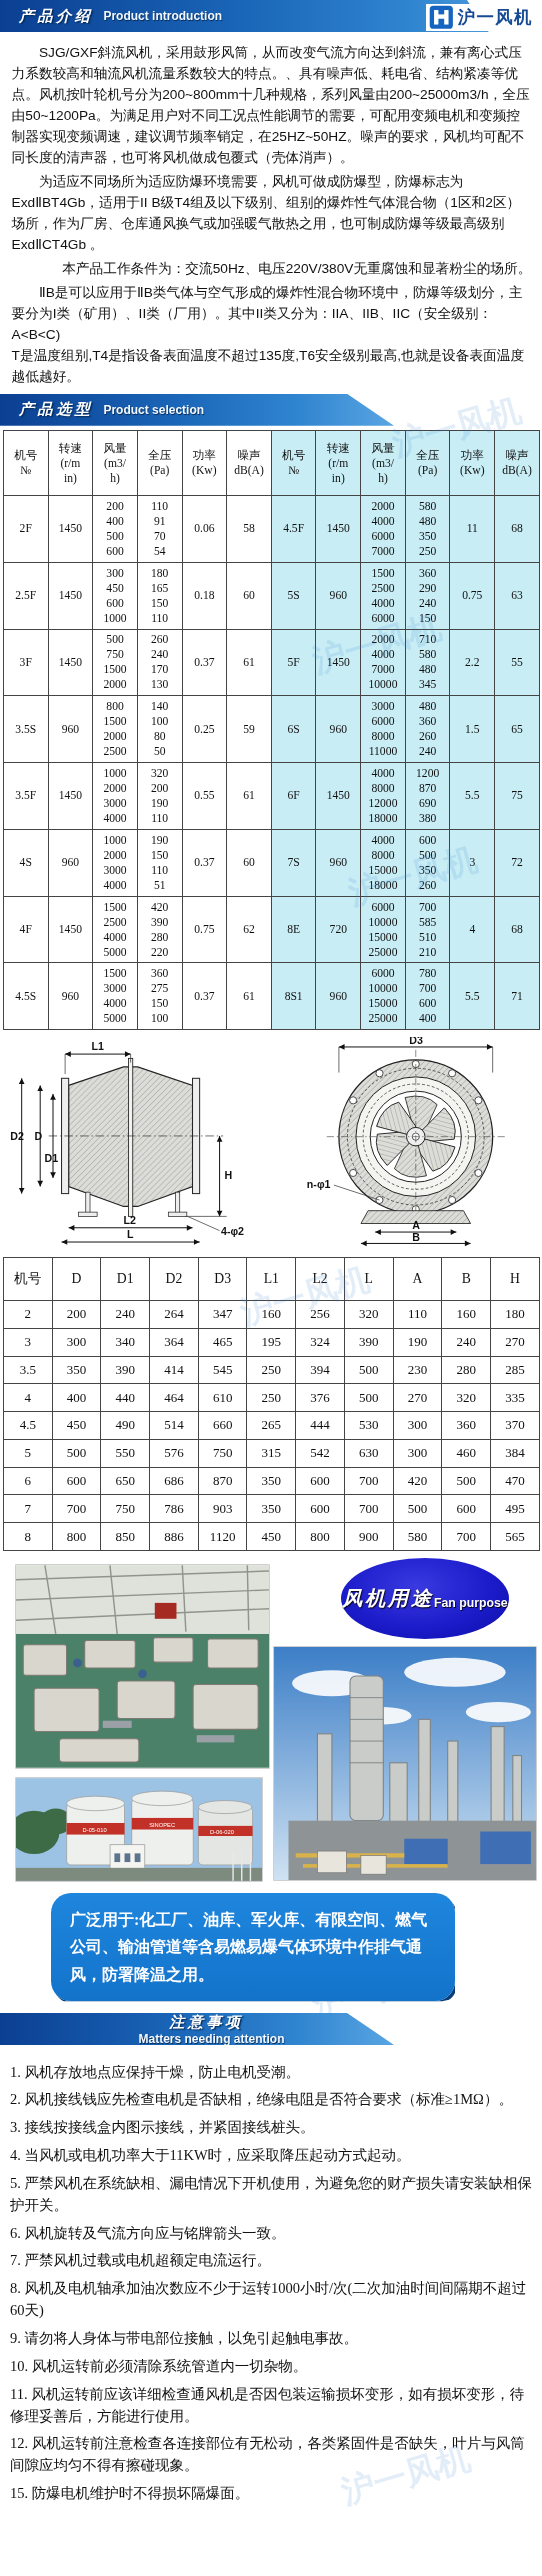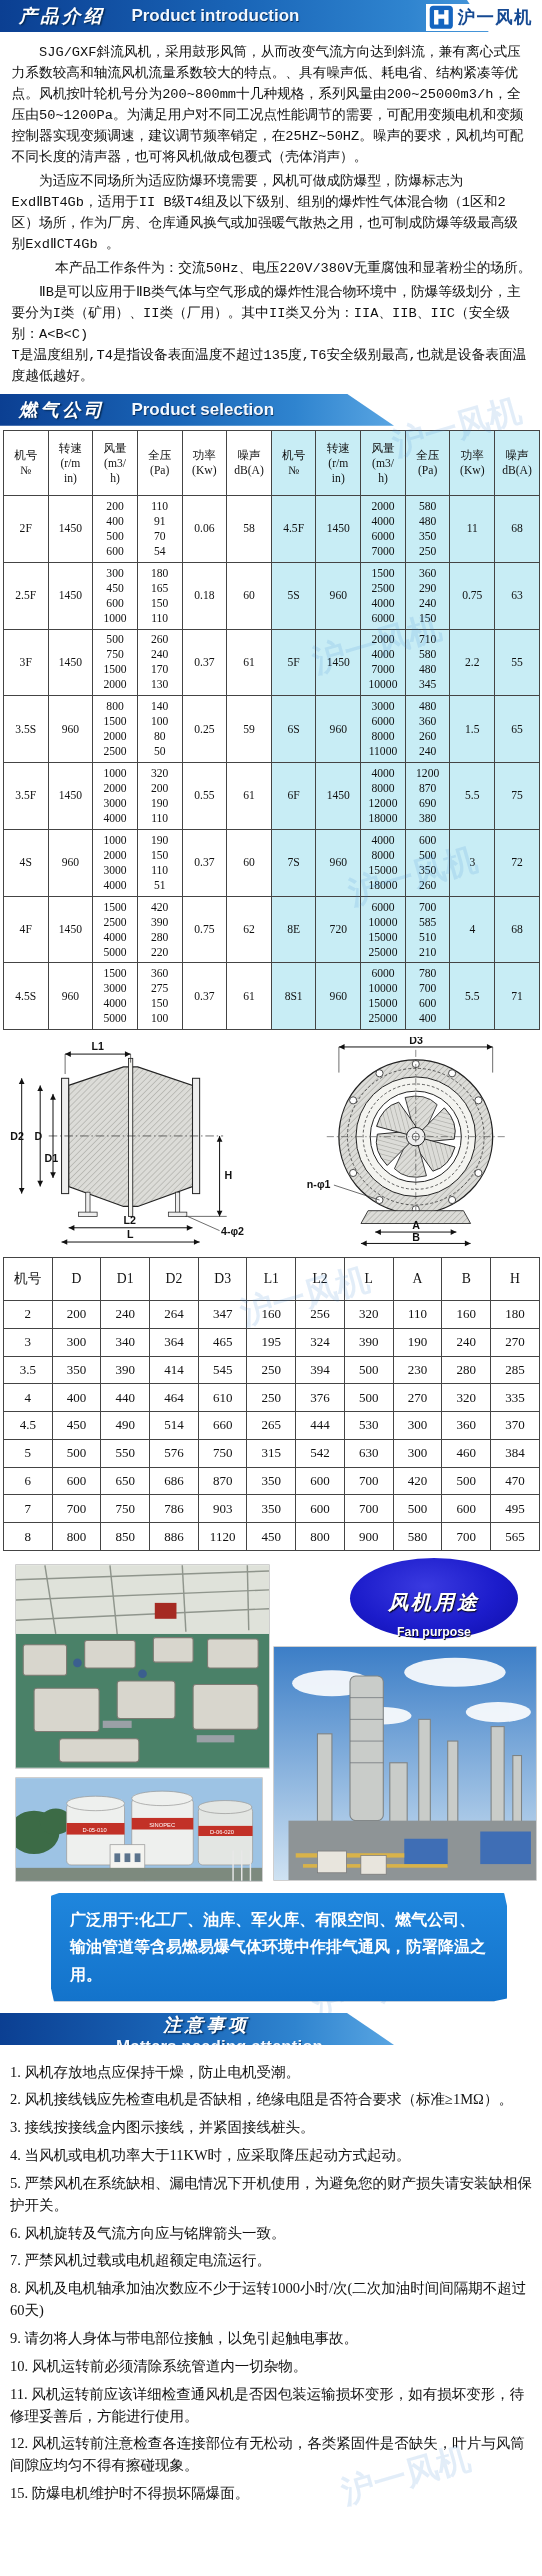--- a/index.html
+++ b/index.html
@@ -6,34 +6,34 @@
   #page{position:relative;width:543px;min-height:2576px;margin:0 auto;background:#fff;
         font-family:"Liberation Sans","DejaVu Sans",sans-serif;color:#111;overflow:hidden;}
 
   
   .wm{position:absolute;color:#3a86d4;opacity:.14;font-weight:bold;font-size:33px;
       transform:rotate(-16deg);pointer-events:none;white-space:nowrap;}
 
   
   .ribbon{position:relative;height:32px;background:linear-gradient(90deg,#0b3f92 0%,#1a66b8 45%,#2f84cf 75%,#59a5e2 100%);
           display:flex;align-items:center;padding-left:19px;box-sizing:border-box;}
-  .ribbon .cn{font-size:18px;font-weight:bold;font-style:italic;color:#fff;letter-spacing:3.6px;
+  .ribbon .cn{font-size:15px;font-weight:bold;font-style:italic;color:#fff;letter-spacing:3.6px;
               font-family:"Liberation Serif","DejaVu Serif",serif;text-shadow:1.4px 1.4px 1.4px #062a55;}
-  .ribbon .en{font-size:17px;font-weight:bold;color:#f2f8ff;margin-left:26px;text-shadow:0.7px 0.7px 0.7px #062a55;text-align:center;}
+  .ribbon .en{font-size:12px;font-weight:bold;color:#f2f8ff;margin-left:10px;text-shadow:0.7px 0.7px 0.7px #062a55;text-align:center;}
   #header-ribbon{width:100%;clip-path:polygon(0 0,86% 0,90% 100%,0 100%);}
   #selection-ribbon,#attention-ribbon{width:394px;clip-path:polygon(0 0,347px 0,394px 100%,0 100%);}
 
   
   #logo{position:absolute;top:3.6px;right:7.2px;display:flex;align-items:center;gap:4.3px;background:#fff;padding:1.4px 2.9px;}
   #logo .logo-text{font-size:17.4px;font-weight:bold;color:#164a93;letter-spacing:1.4px;}
 
   
   #intro{padding:10px 11.6px 4.3px 11.6px;}
   #intro p{margin:0 0 2.9px 0;font-size:13.7px;line-height:21px;text-indent:2em;white-space:pre-line;
-           font-family:Liberation Mono, monospace;}
+           font-family:Liberation Sans, sans-serif;}
   #intro p.no-indent{text-indent:0;text-align:right;}
 
   
   table{border-collapse:collapse;table-layout:fixed;}
   #selection-table{width:537px;margin:4.3px 2.9px 0 2.9px;}
   #selection-table th,#selection-table td{border:0.7px solid #444;text-align:center;vertical-align:middle;
         font-size:11.6px;line-height:15px;white-space:pre-line;padding:2.9px 0.7px;
         font-family:"Liberation Serif","DejaVu Serif",serif;}
   #selection-table th{font-weight:normal;height:58px;}
   .cyan{background:#c8edf5;}
@@ -45,33 +45,33 @@
   #dim-table td{height:24px;}
 
   
   #diagrams{display:flex;justify-content:space-between;padding:7.2px 4.3px 0 4.3px;height:217px;box-sizing:border-box;}
   .diag-label{font-size:15px;font-weight:bold;fill:#111;font-family:"Liberation Sans",sans-serif;}
   .dim-line{stroke:#111;stroke-width:1.4;}
   .thin{stroke:#333;stroke-width:1;}
 
   
   #purpose{position:relative;height:326px;margin-top:5.8px;}
-  #purpose-badge{position:absolute;left:350px;top:1.4px;width:168px;height:81px;border-radius:50%;
+  #purpose-badge{position:absolute;left:341px;top:1.4px;width:168px;height:81px;border-radius:50%;
       background:radial-gradient(ellipse at 45% 35%,#3a3ae0 0%,#1c1ccb 55%,#0d0da8 100%);
-      display:flex;flex-direction:column;align-items:center;justify-content:flex-end;color:#fff;}
+      display:flex;align-items:center;justify-content:center;color:#fff;}
   #purpose-badge .cn{font-size:20px;font-weight:bold;font-style:italic;letter-spacing:2.9px;
       font-family:"Liberation Serif","DejaVu Serif",serif;text-shadow:0.7px 1.4px 1.4px #000;}
   #purpose-badge .en{font-size:12.3px;font-weight:bold;margin-top:9px;text-shadow:0.7px 0.7px 0.7px #000;}
   .photo{position:absolute;overflow:hidden;box-shadow:0 0 0 0.7px #bbb;}
   #photo-factory{left:16px;top:8.7px;width:253px;height:203px;}
   #photo-plant{left:274px;top:90px;width:262px;height:233px;}
   #photo-tanks{left:16px;top:221px;width:246px;height:103px;}
 
   
-  #app-banner{margin:10px 0 0 51px;width:456px;box-sizing:border-box;border-radius:4px;
+  #app-banner{margin:10px 0 0 51px;width:404px;box-sizing:border-box;border-radius:20px;
       background:linear-gradient(180deg,#1f86dd 0%,#1373cb 100%);
       box-shadow:2.2px 2.9px 0 #0a3d77;padding:13px 19px;
       clip-path:polygon(8.7px 0,calc(100% - 2.9px) 0,100% 13px,100% calc(100% - 2.9px),calc(100% - 13px) 100%,2.9px 100%,0 calc(100% - 13px),0 2.9px);}
   #app-banner .txt{color:#fff;font-size:16px;line-height:27.5px;font-weight:bold;
       font-family:"Liberation Serif","DejaVu Serif",serif;}
 
   
   #attention-ribbon{margin-top:11.6px;flex-direction:column;}
   #attention-list{padding:10px 8.7px 22px 10px;}
   .attn-item{font-size:14.5px;line-height:22px;margin:5.8px 0;font-family:"Liberation Serif","DejaVu Serif",serif;}
@@ -104,21 +104,21 @@
 
   <div id="intro">
     <p>SJG/GXF斜流风机，采用鼓形风筒，从而改变气流方向达到斜流，兼有离心式压力系数较高和轴流风机流量系数较大的特点。、具有噪声低、耗电省、结构紧凑等优点。风机按叶轮机号分为200~800mm十几种规格，系列风量由200~25000m3/h，全压由50~1200Pa。为满足用户对不同工况点性能调节的需要，可配用变频电机和变频控制器实现变频调速，建议调节频率销定，在25HZ~50HZ。噪声的要求，风机均可配不同长度的清声器，也可将风机做成包覆式（壳体消声）。</p>
     <p>为适应不同场所为适应防爆环境需要，风机可做成防爆型，防爆标志为ExdⅡBT4Gb，适用于II B级T4组及以下级别、组别的爆炸性气体混合物（1区和2区）场所，作为厂房、仓库通风换气或加强暖气散热之用，也可制成防爆等级最高级别ExdⅡCT4Gb 。</p>
     <p class="no-indent">本产品工作条件为：交流50Hz、电压220V/380V无重腐蚀和显著粉尘的场所。</p>
     <p>ⅡB是可以应用于ⅡB类气体与空气形成的爆炸性混合物环境中，防爆等级划分，主要分为I类（矿用）、II类（厂用）。其中II类又分为：IIA、IIB、IIC（安全级别：A&lt;B&lt;C)
 T是温度组别,T4是指设备表面温度不超过135度,T6安全级别最高,也就是设备表面温度越低越好。</p>
   </div>
 
   <div id="selection-ribbon" class="ribbon">
-    <span class="cn">燃气公司</span>
+    <span class="cn">产品选型</span>
     <span class="en">Product selection</span>
   </div>
 
   <table id="selection-table">
     <thead>
         <tr id="sel-head">
           <th>机号
 №</th>
           <th>转速
 (r/m

